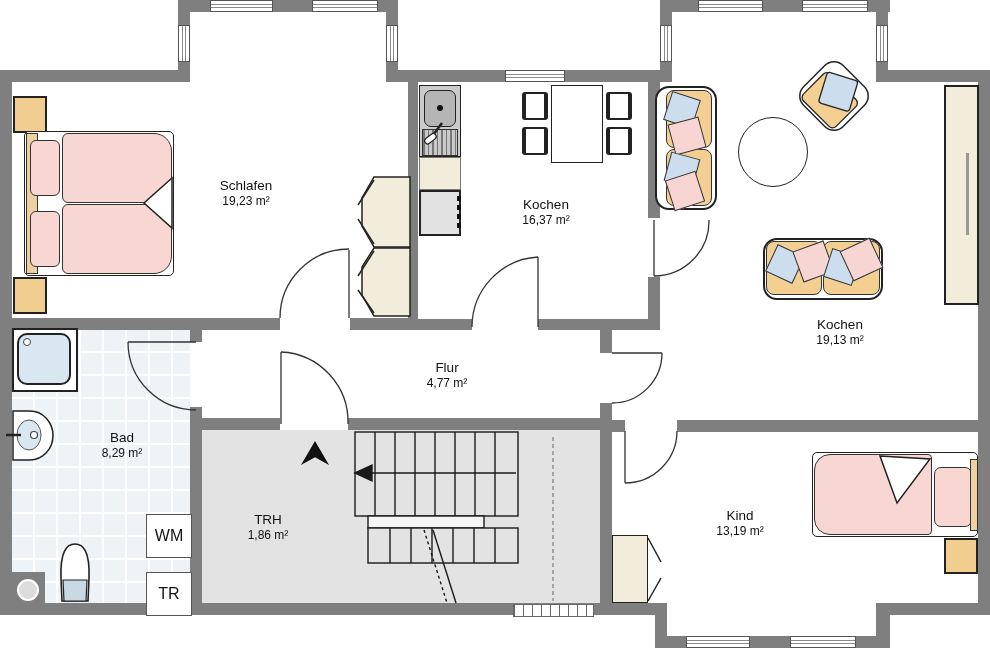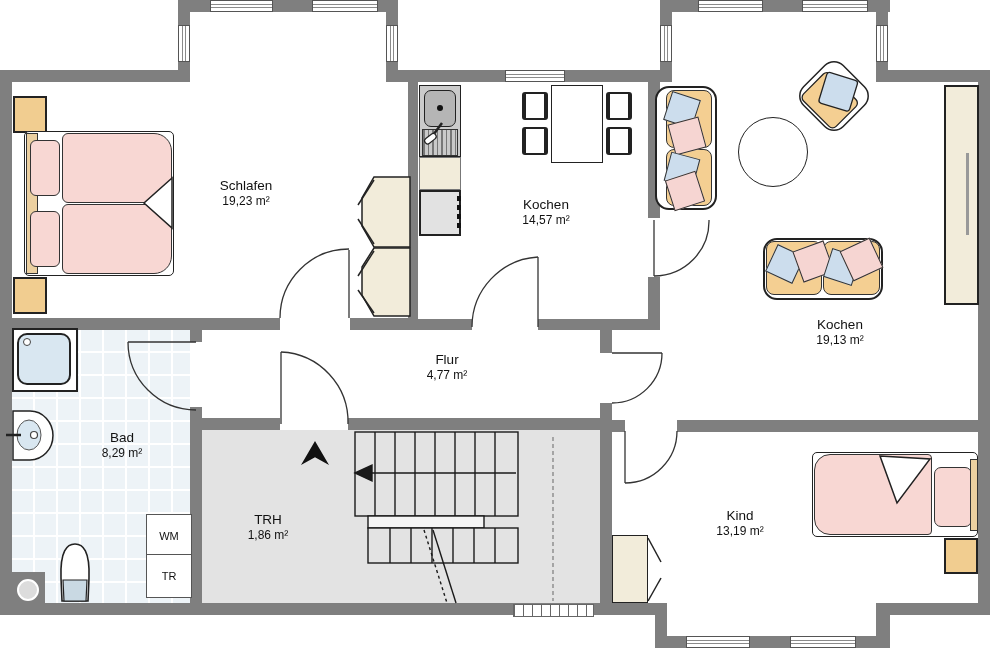--- a/index.html
+++ b/index.html
@@ -21,21 +21,21 @@
   .white-out{background:#fff;border:2px solid #222;border-radius:14px;}
   .cushion{background:#f4cf92;border:1.5px solid #333;border-radius:8px;}
   .pink{background:#f8d7d3;border:1.5px solid #333;}
   .pil{border:1.5px solid #333;}
   .pil-b{background:#ccdded;}
   .pil-p{background:#f6d5d2;}
   .room-label{position:absolute;transform:translate(-50%,0);text-align:center;color:#111;white-space:nowrap;}
   .room-label .nm{display:block;font-size:13.5px;}
   .room-label .ar{display:block;font-size:12px;margin-top:1px;}
   .box-label{position:absolute;background:#fff;border:1.5px solid #555;display:flex;
-             align-items:center;justify-content:center;font-size:11px;color:#111;}
+             align-items:center;justify-content:center;font-size:16px;color:#111;}
   .knob{position:absolute;background:#111;}
   .north{position:absolute;left:301px;top:441px;width:28px;height:24px;background:#111;
          clip-path:polygon(50% 0,100% 100%,50% 68%,0 100%);}
   .hatch{position:absolute;left:513px;top:604px;width:79px;height:11px;background:#fff;border:1px solid #666;
          background-image:repeating-linear-gradient(90deg,#666 0 1px,transparent 1px 9px);}
   .drainer{background:#c9c9c9;background-image:repeating-linear-gradient(90deg,#777 0 1.5px,transparent 1.5px 4.5px);
            border:1px solid #333;}
   svg.overlay{position:absolute;left:0;top:0;pointer-events:none;}
 </style>
 </head>
@@ -139,21 +139,21 @@
 
   <div class="f cream" style="left:944px;top:85px;width:35px;height:220px"></div>
   <div class="f" style="left:966px;top:153px;width:3px;height:82px;background:#999"></div>
 
   <div class="f" style="left:12px;top:328px;width:66px;height:64px;background:#fff;border:2px solid #222"></div>
   <div class="f" style="left:17px;top:333px;width:54px;height:52px;background:#d9e7f1;border:2px solid #222;border-radius:10px"></div>
   <div class="f" style="left:23px;top:338px;width:8px;height:8px;background:#fff;border:1.5px solid #444;border-radius:50%"></div>
   <div class="box-label" style="left:146px;top:514px;width:44px;height:42px">
       <span>WM</span>
     </div>
-  <div class="box-label" style="left:146px;top:554px;width:44px;height:42px">
+  <div class="box-label" style="left:146px;top:572px;width:44px;height:42px">
       <span>TR</span>
     </div>
   <div class="f" style="left:0px;top:572px;width:45px;height:43px;background:#7f7f7f"></div>
   <div class="f" style="left:17px;top:579px;width:22px;height:22px;background:#dcdcdc;border:2px solid #fff;border-radius:50%"></div>
 
   <div class="f" style="left:812px;top:452px;width:166px;height:85px;background:#fff;border:1.5px solid #222;border-radius:5px"></div>
   <div class="f pink" style="left:814px;top:454px;width:118px;height:81px;border-radius:16px 4px 4px 16px"></div>
   <div class="f pink" style="left:934px;top:467px;width:38px;height:60px;border-radius:7px"></div>
   <div class="f wood-light" style="left:970px;top:459px;width:8px;height:72px"></div>
   <div class="f wood" style="left:944px;top:538px;width:34px;height:36px"></div>
@@ -258,27 +258,27 @@
       <rect x="818" y="74" width="32" height="32" rx="3" fill="#ccdded" stroke-width="1.3" transform="rotate(-28 834 90)"></rect>
     </g>
   </svg>
 
   <div class="room-label" style="left:246px;top:178px">
     <span class="nm">Schlafen</span>
     <span class="ar">19,23 m²</span>
   </div>
   <div class="room-label" style="left:546px;top:197px">
     <span class="nm">Kochen</span>
-    <span class="ar">14,57 m²</span>
+    <span class="ar">16,37 m²</span>
   </div>
   <div class="room-label" style="left:840px;top:317px">
     <span class="nm">Kochen</span>
     <span class="ar">19,13 m²</span>
   </div>
-  <div class="room-label" style="left:447px;top:352px">
+  <div class="room-label" style="left:447px;top:360px">
     <span class="nm">Flur</span>
     <span class="ar">4,77 m²</span>
   </div>
   <div class="room-label" style="left:122px;top:430px">
     <span class="nm">Bad</span>
     <span class="ar">8,29 m²</span>
   </div>
   <div class="room-label" style="left:268px;top:512px">
     <span class="nm">TRH</span>
     <span class="ar">1,86 m²</span>

